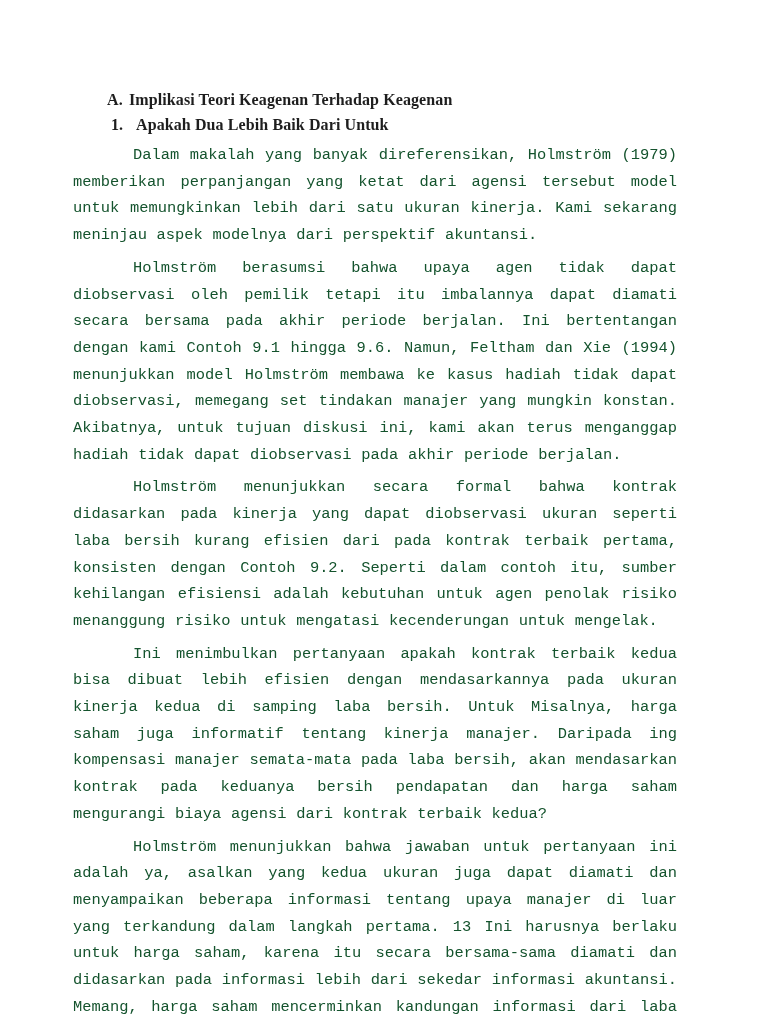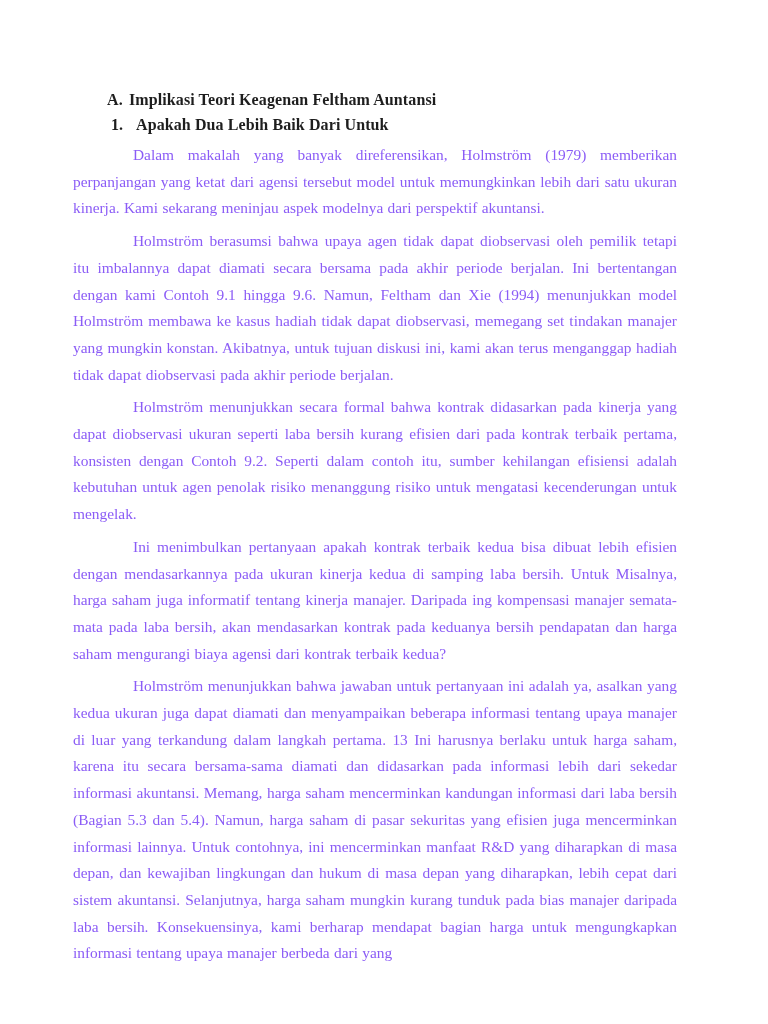--- a/index.html
+++ b/index.html
@@ -33,36 +33,37 @@
   }
   .heading .h-label { flex: 0 0 auto; }
   .heading-a { padding-left: 34px; }
   .heading-a .h-label { width: 22px; }
   .heading-1 { padding-left: 38px; }
   .heading-1 .h-label { width: 25px; }
   .para {
     margin: 0 0 6px 0;
     font-size: 15.4px;
     line-height: 26.7px;
-    color: #8b5cf6;
+    color: #14532d;
     text-align: justify;
     text-indent: 60px;
     word-spacing: 0.5px;
+    font-family: Liberation Mono, monospace;
   }
   .para.first { margin-top: 5px; }
 </style>
 </head>
 <body>
 
 <div class="page">
   <div class="content">
 
     <div class="heading heading-a">
       <span class="h-label">A.</span>
-      <span class="h-text">Implikasi Teori Keagenan Feltham Auntansi</span>
+      <span class="h-text">Implikasi Teori Keagenan Terhadap Keagenan</span>
     </div>
 
     <div class="heading heading-1">
       <span class="h-label">1.</span>
       <span class="h-text">Apakah Dua Lebih Baik Dari Untuk</span>
     </div>
 
     <p class="para first">Dalam makalah yang banyak direferensikan, Holmström (1979) memberikan perpanjangan yang ketat dari agensi tersebut model untuk memungkinkan lebih dari satu ukuran kinerja. Kami sekarang meninjau aspek modelnya dari perspektif akuntansi.</p>
 
     <p class="para">Holmström berasumsi bahwa upaya agen tidak dapat diobservasi oleh pemilik tetapi itu imbalannya dapat diamati secara bersama pada akhir periode berjalan. Ini bertentangan dengan kami Contoh 9.1 hingga 9.6. Namun, Feltham dan Xie (1994) menunjukkan model Holmström membawa ke kasus hadiah tidak dapat diobservasi, memegang set tindakan manajer yang mungkin konstan. Akibatnya, untuk tujuan diskusi ini, kami akan terus menganggap hadiah tidak dapat diobservasi pada akhir periode berjalan.</p>

